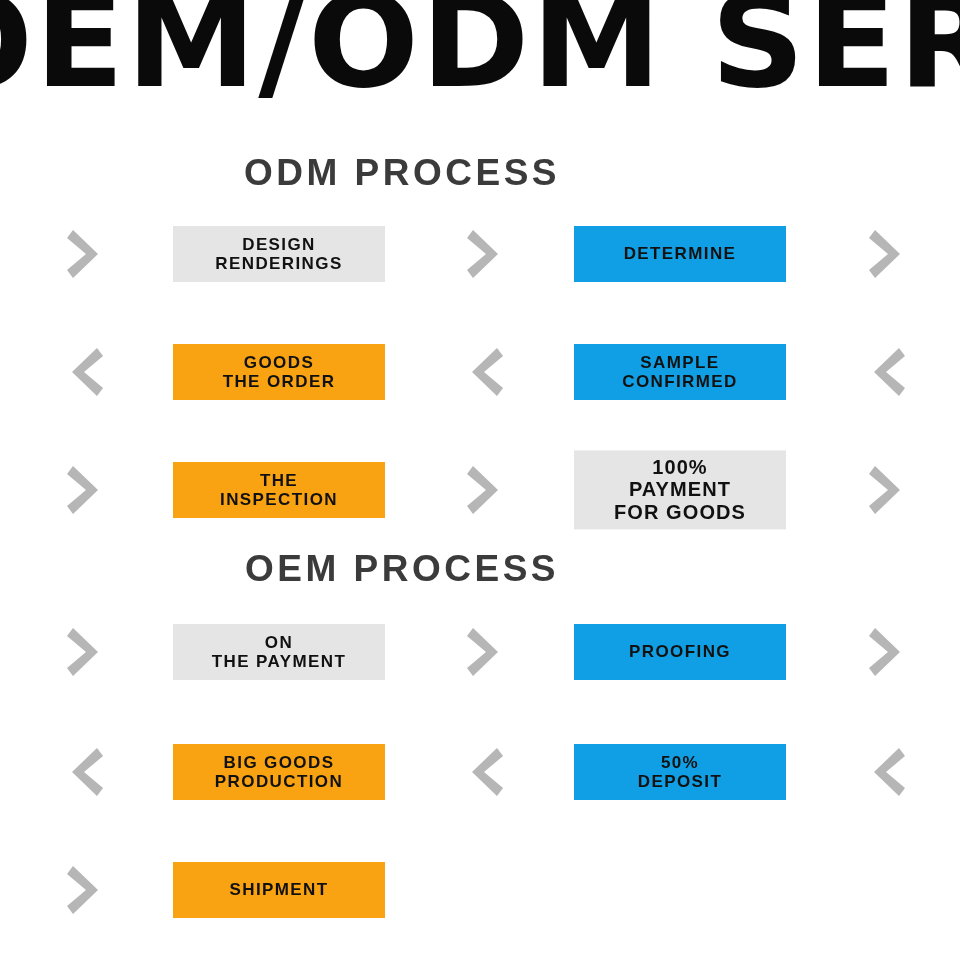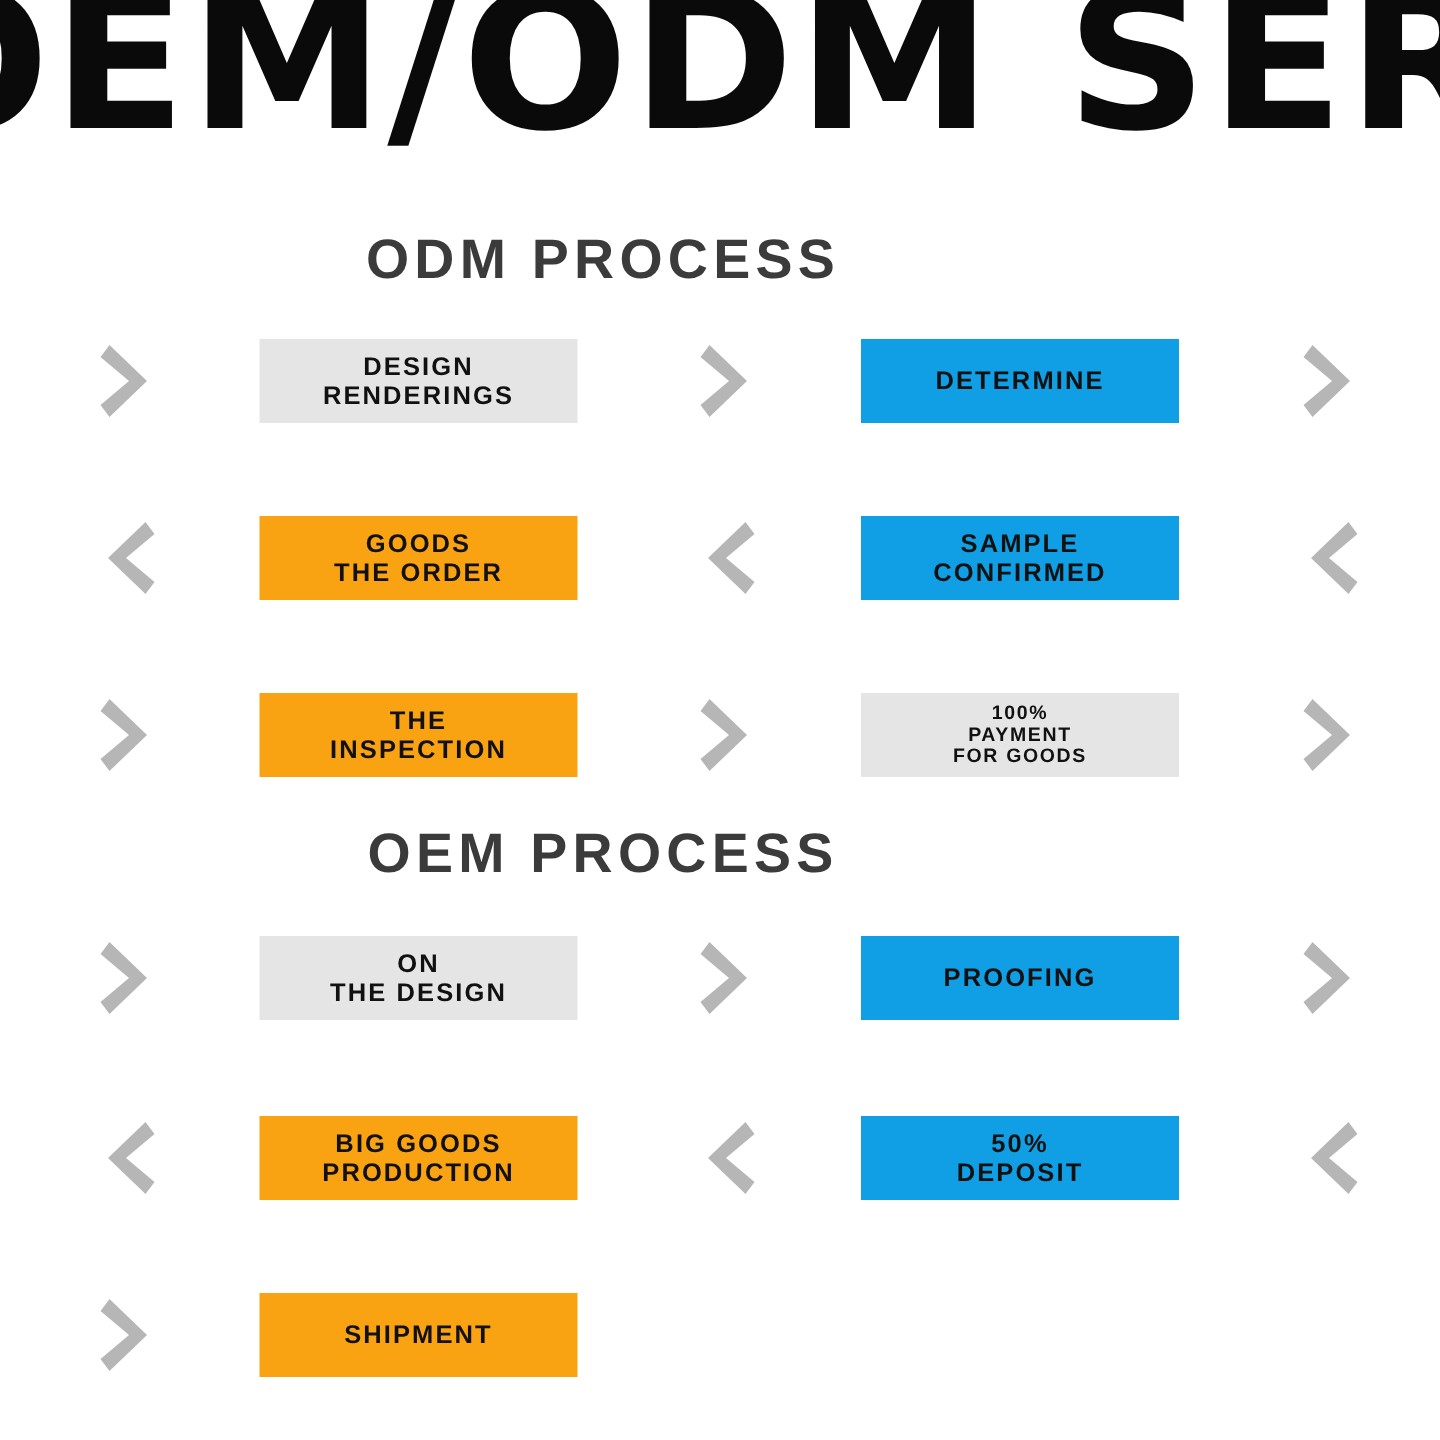--- a/index.html
+++ b/index.html
@@ -100,21 +100,21 @@
     justify-content: center;
     text-align: center;
     padding: 6px 8px;
     font-family: "Liberation Sans", sans-serif;
     font-weight: 700;
     font-size: 17px;
     line-height: 1.12;
     letter-spacing: 1.4px;
     color: #111111;
   }
-  .pbox.tall { min-height: 56px; font-size: 13px; letter-spacing: 1.1px; }
+  .pbox.tall { min-height: 56px; font-size: 20px; letter-spacing: 1.1px; }
   .pbox .lines { display: block; }
   .pbox .lines span { display: block; white-space: nowrap; }
 
   .c-red    { background: #e5e5e5; }
   .c-blue   { background: #109fe4; }
   .c-orange { background: #f9a313; }
 
   
   .chev {
     width: 40px;
@@ -275,21 +275,21 @@
         <svg class="chev" viewBox="0 0 40 56">
           <path d="M8 4 L33 28 L8 52 L2 44 L21 28 L2 12 Z"></path>
         </svg>
       </div>
     </div>
     <div class="cell col-box-1">
       <div class="cell-inner">
         <div class="pbox c-red">
           <span class="lines">
             <span>ON</span>
-            <span>THE DESIGN</span>
+            <span>THE PAYMENT</span>
           </span>
         </div>
       </div>
     </div>
     <div class="cell col-arrow-2">
       <div class="cell-inner">
         <svg class="chev" viewBox="0 0 40 56">
           <path d="M8 4 L33 28 L8 52 L2 44 L21 28 L2 12 Z"></path>
         </svg>
       </div>

